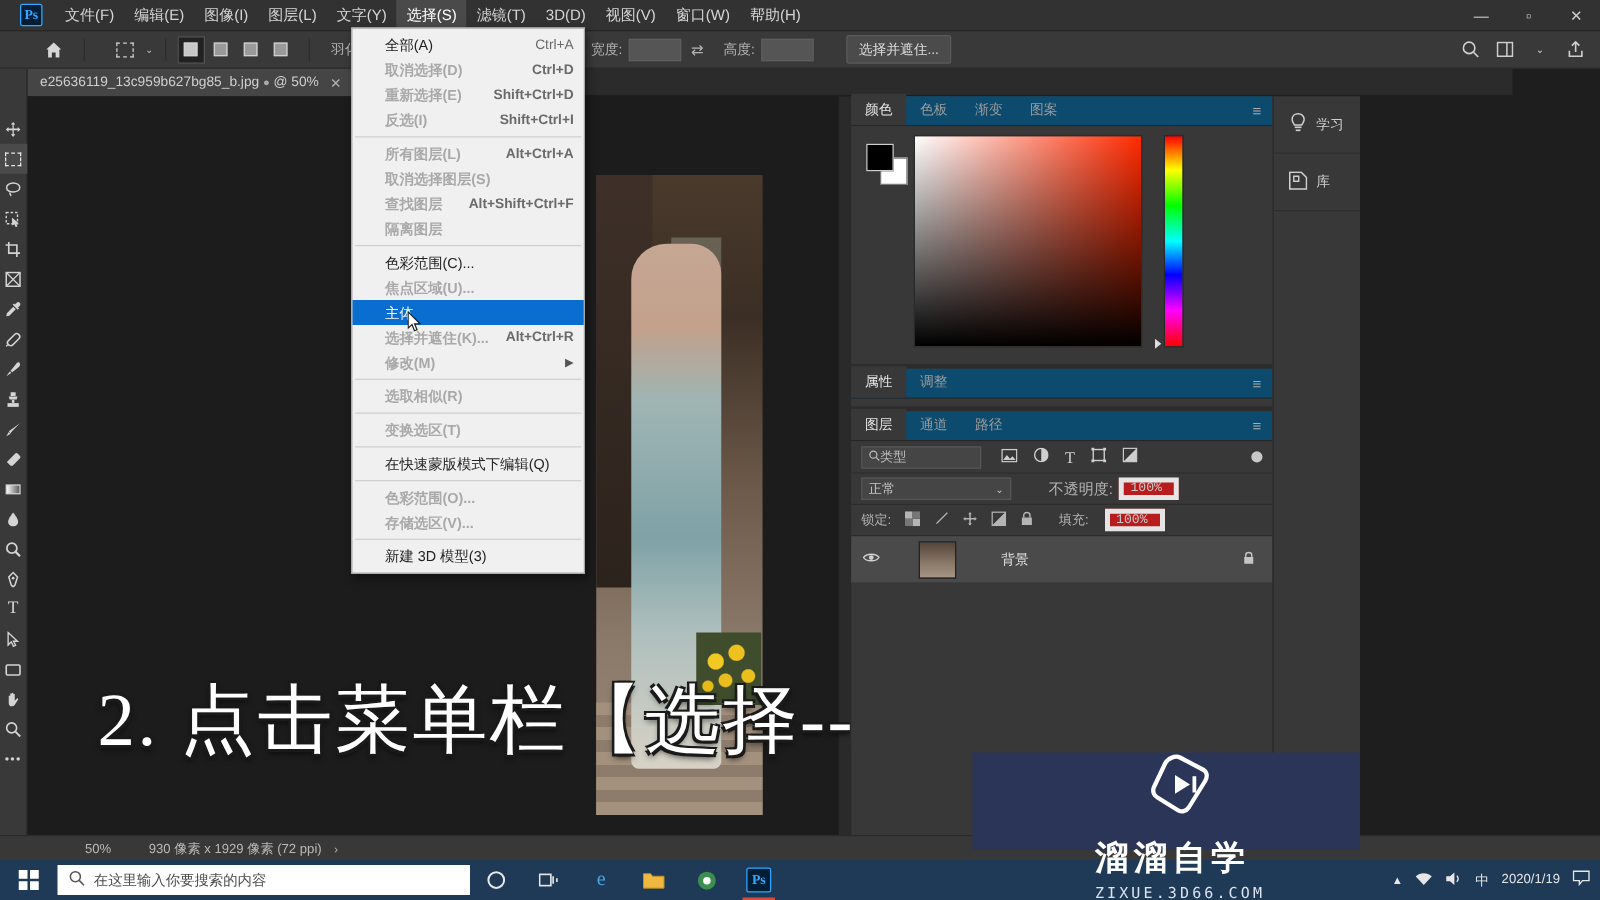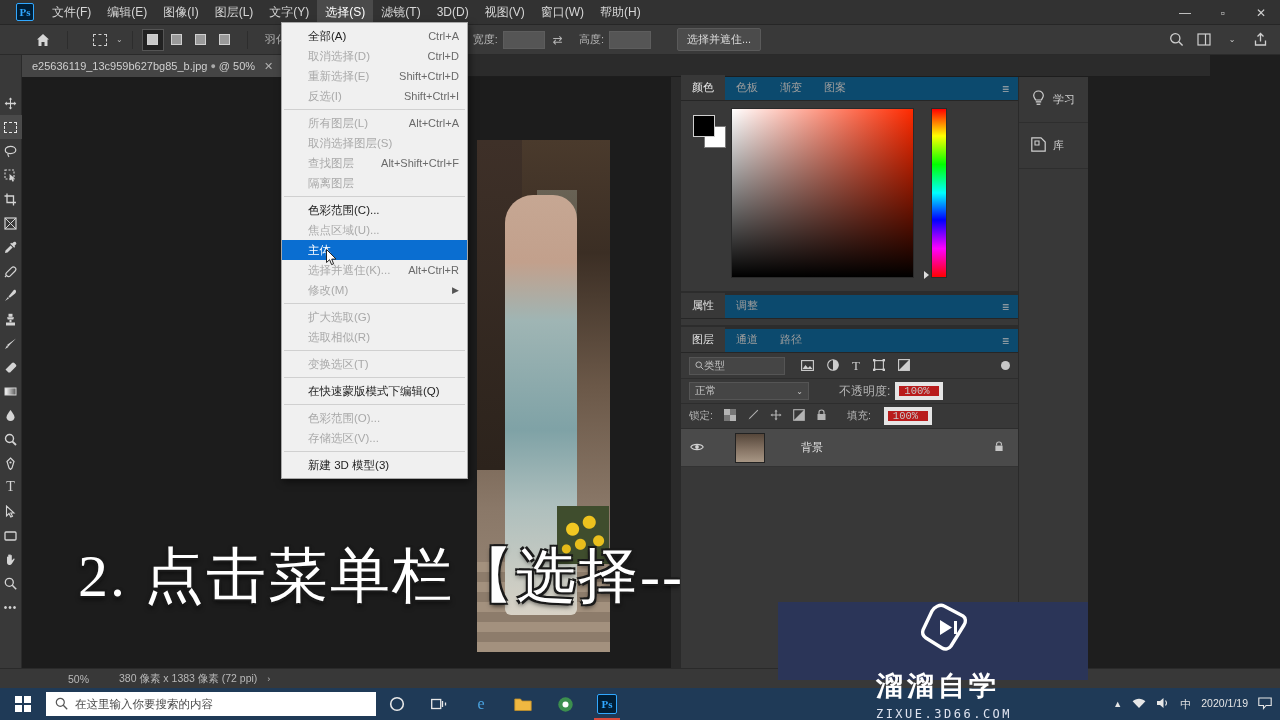--- a/index.html
+++ b/index.html
@@ -171,21 +171,21 @@
   
   .dropdown {
     position: absolute; left: 281px; top: 22px; width: 187px;
     background: #f0f0f0; border: 1px solid #a8a8a8;
     box-shadow: 2px 3px 7px rgba(0,0,0,.5); padding: 3px 0; z-index: 50;
   }
   .dd-item {
     display: flex; align-items: center; height: 20px;
     padding: 0 8px 0 26px; font-size: 11.5px; color: #3b3b3b; position: relative;
   }
-  .dd-item.disabled { color: #a9a9a9; }
+  .dd-item.disabled { color: #a9a9a9; font-weight: bold; }
   .dd-item.bold { color: #222; }
   .dd-item.hl { background: #0a6ed1; color: #fff; }
   .dd-item .sc {
     margin-left: auto; font-size: 11px; color: #6a6a6a; padding-left: 10px;
   }
   .dd-item .arrow { margin-left: auto; font-size: 9px; color: #555; }
   .dd-sep { height: 1px; background: #d0d0d0; margin: 3px 2px; }
   .cursor {
     position: absolute; left: 326px; top: 249px; z-index: 60;
     width: 12px; height: 18px; pointer-events: none;
@@ -808,23 +808,20 @@
     <div class="dd-item disabled">
       <span>选择并遮住(K)...</span>
       <span class="sc">Alt+Ctrl+R</span>
     </div>
     <div class="dd-item disabled">
       <span>修改(M)</span>
       <span class="arrow">▶</span>
     </div>
     <div class="dd-sep"></div>
     <div class="dd-item disabled">
-      <span>扩大选取(G)</span>
-    </div>
-    <div class="dd-item disabled">
       <span>选取相似(R)</span>
     </div>
     <div class="dd-sep"></div>
     <div class="dd-item disabled">
       <span>变换选区(T)</span>
     </div>
     <div class="dd-sep"></div>
     <div class="dd-item bold">
       <span>在快速蒙版模式下编辑(Q)</span>
     </div>
@@ -842,21 +839,21 @@
   </div>
 
   <div class="cursor">
     <svg width="12" height="18" viewBox="0 0 12 18">
         <path d="M0.5 0.5 L0.5 13.5 L3.6 10.7 L5.6 15.6 L7.6 14.8 L5.7 10.1 L10 10 Z" fill="#fff" stroke="#222" stroke-width="1"></path>
       </svg>
   </div>
 
   <div class="statusbar">
     <span class="sb-zoom">50%</span>
-    <span class="sb-dim">380 像素 x 1383 像素 (72 ppi)</span>
+    <span class="sb-dim">930 像素 x 1929 像素 (72 ppi)</span>
     <span class="sb-caret">›</span>
   </div>
 
   <div class="watermark">
     <div class="wm-logo">
       <svg width="52" height="52" viewBox="0 0 52 52">
         <path d="M26 4 L45 14 C48 16 48 20 46 23 L33 44 C31 47 27 48 24 46 L8 36 C5 34 4 31 5 28 L14 9 C16 5 22 2 26 4 Z" fill="none" stroke="#ffffff" stroke-width="3.4" stroke-linejoin="round"></path>
         <path d="M22 18 L34 25.5 L22 33 Z" fill="#ffffff"></path>
         <rect x="36" y="19" width="3" height="13" fill="#ffffff"></rect>
       </svg>

